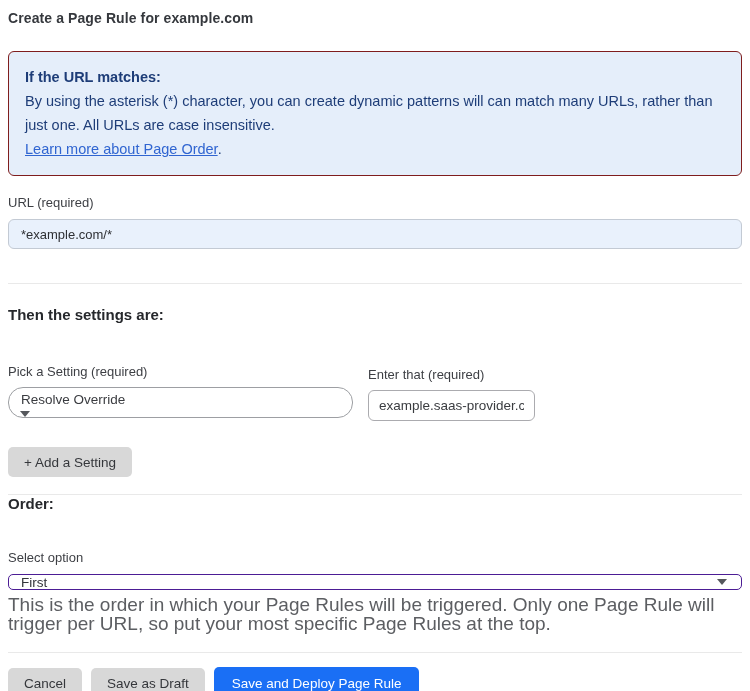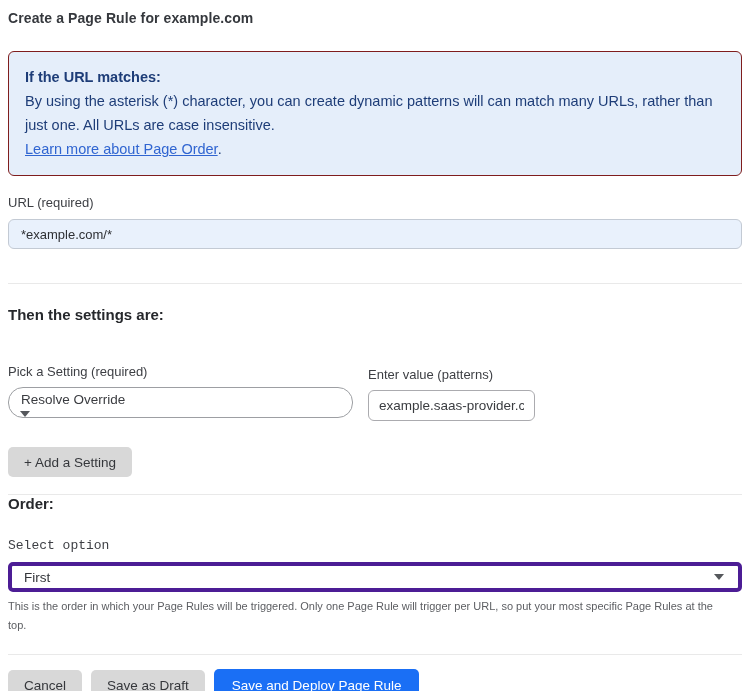--- a/index.html
+++ b/index.html
@@ -142,43 +142,43 @@
     cursor: pointer;
     height: 31px;
     padding: 0 16px;
     white-space: nowrap;
   }
   .btn-gray { background: #d8d8d8; color: #35373b; }
   .btn-blue { background: #1a6ff5; color: #ffffff; height: 32px; padding: 0 18px; }
   .add-setting-btn { margin-top: 26px; height: 30px; }
 
   .order-heading { }
-  .order-label { margin-top: 26px; font-family: Liberation Mono, monospace; }
+  .order-label { margin-top: 38px; }
 
   .order-select {
     margin-top: 9px;
     width: 734px;
-    height: 30px;
+    height: 16px;
     background: #ffffff;
-    border: 4px solid #4c1d95;
+    border: 1px solid #4c1d95;
     border-radius: 5px;
     display: flex;
     align-items: center;
     justify-content: space-between;
     padding: 0 14px 0 12px;
     cursor: pointer;
   }
   .order-select-text {
     font-size: 13.5px;
     color: #33353a;
   }
 
   .help-text {
     margin-top: 5px;
-    font-size: 11px;
+    font-size: 19px;
     line-height: 19px;
     color: #5c5e62;
     max-width: 720px;
   }
 
   .actions-row {
     margin-top: 14px;
     display: flex;
     align-items: center;
   }
@@ -208,21 +208,21 @@
     <div class="setting-col">
       <div class="field-label">Pick a Setting (required)</div>
       <div class="combobox">
         <div class="combobox-text">Resolve Override</div>
         <div class="combobox-arrow-seg">
           <span class="tri-down"></span>
         </div>
       </div>
     </div>
     <div class="value-col">
-      <div class="field-label">Enter value (patterns)</div>
+      <div class="field-label">Enter that (required)</div>
       <input class="value-input" type="text" value="example.saas-provider.com" style="">
     </div>
   </div>
 
   <button class="btn btn-gray add-setting-btn">+ Add a Setting</button>
 
   <hr class="divider divider-2">
 
   <div class="section-heading order-heading">Order:</div>
 

